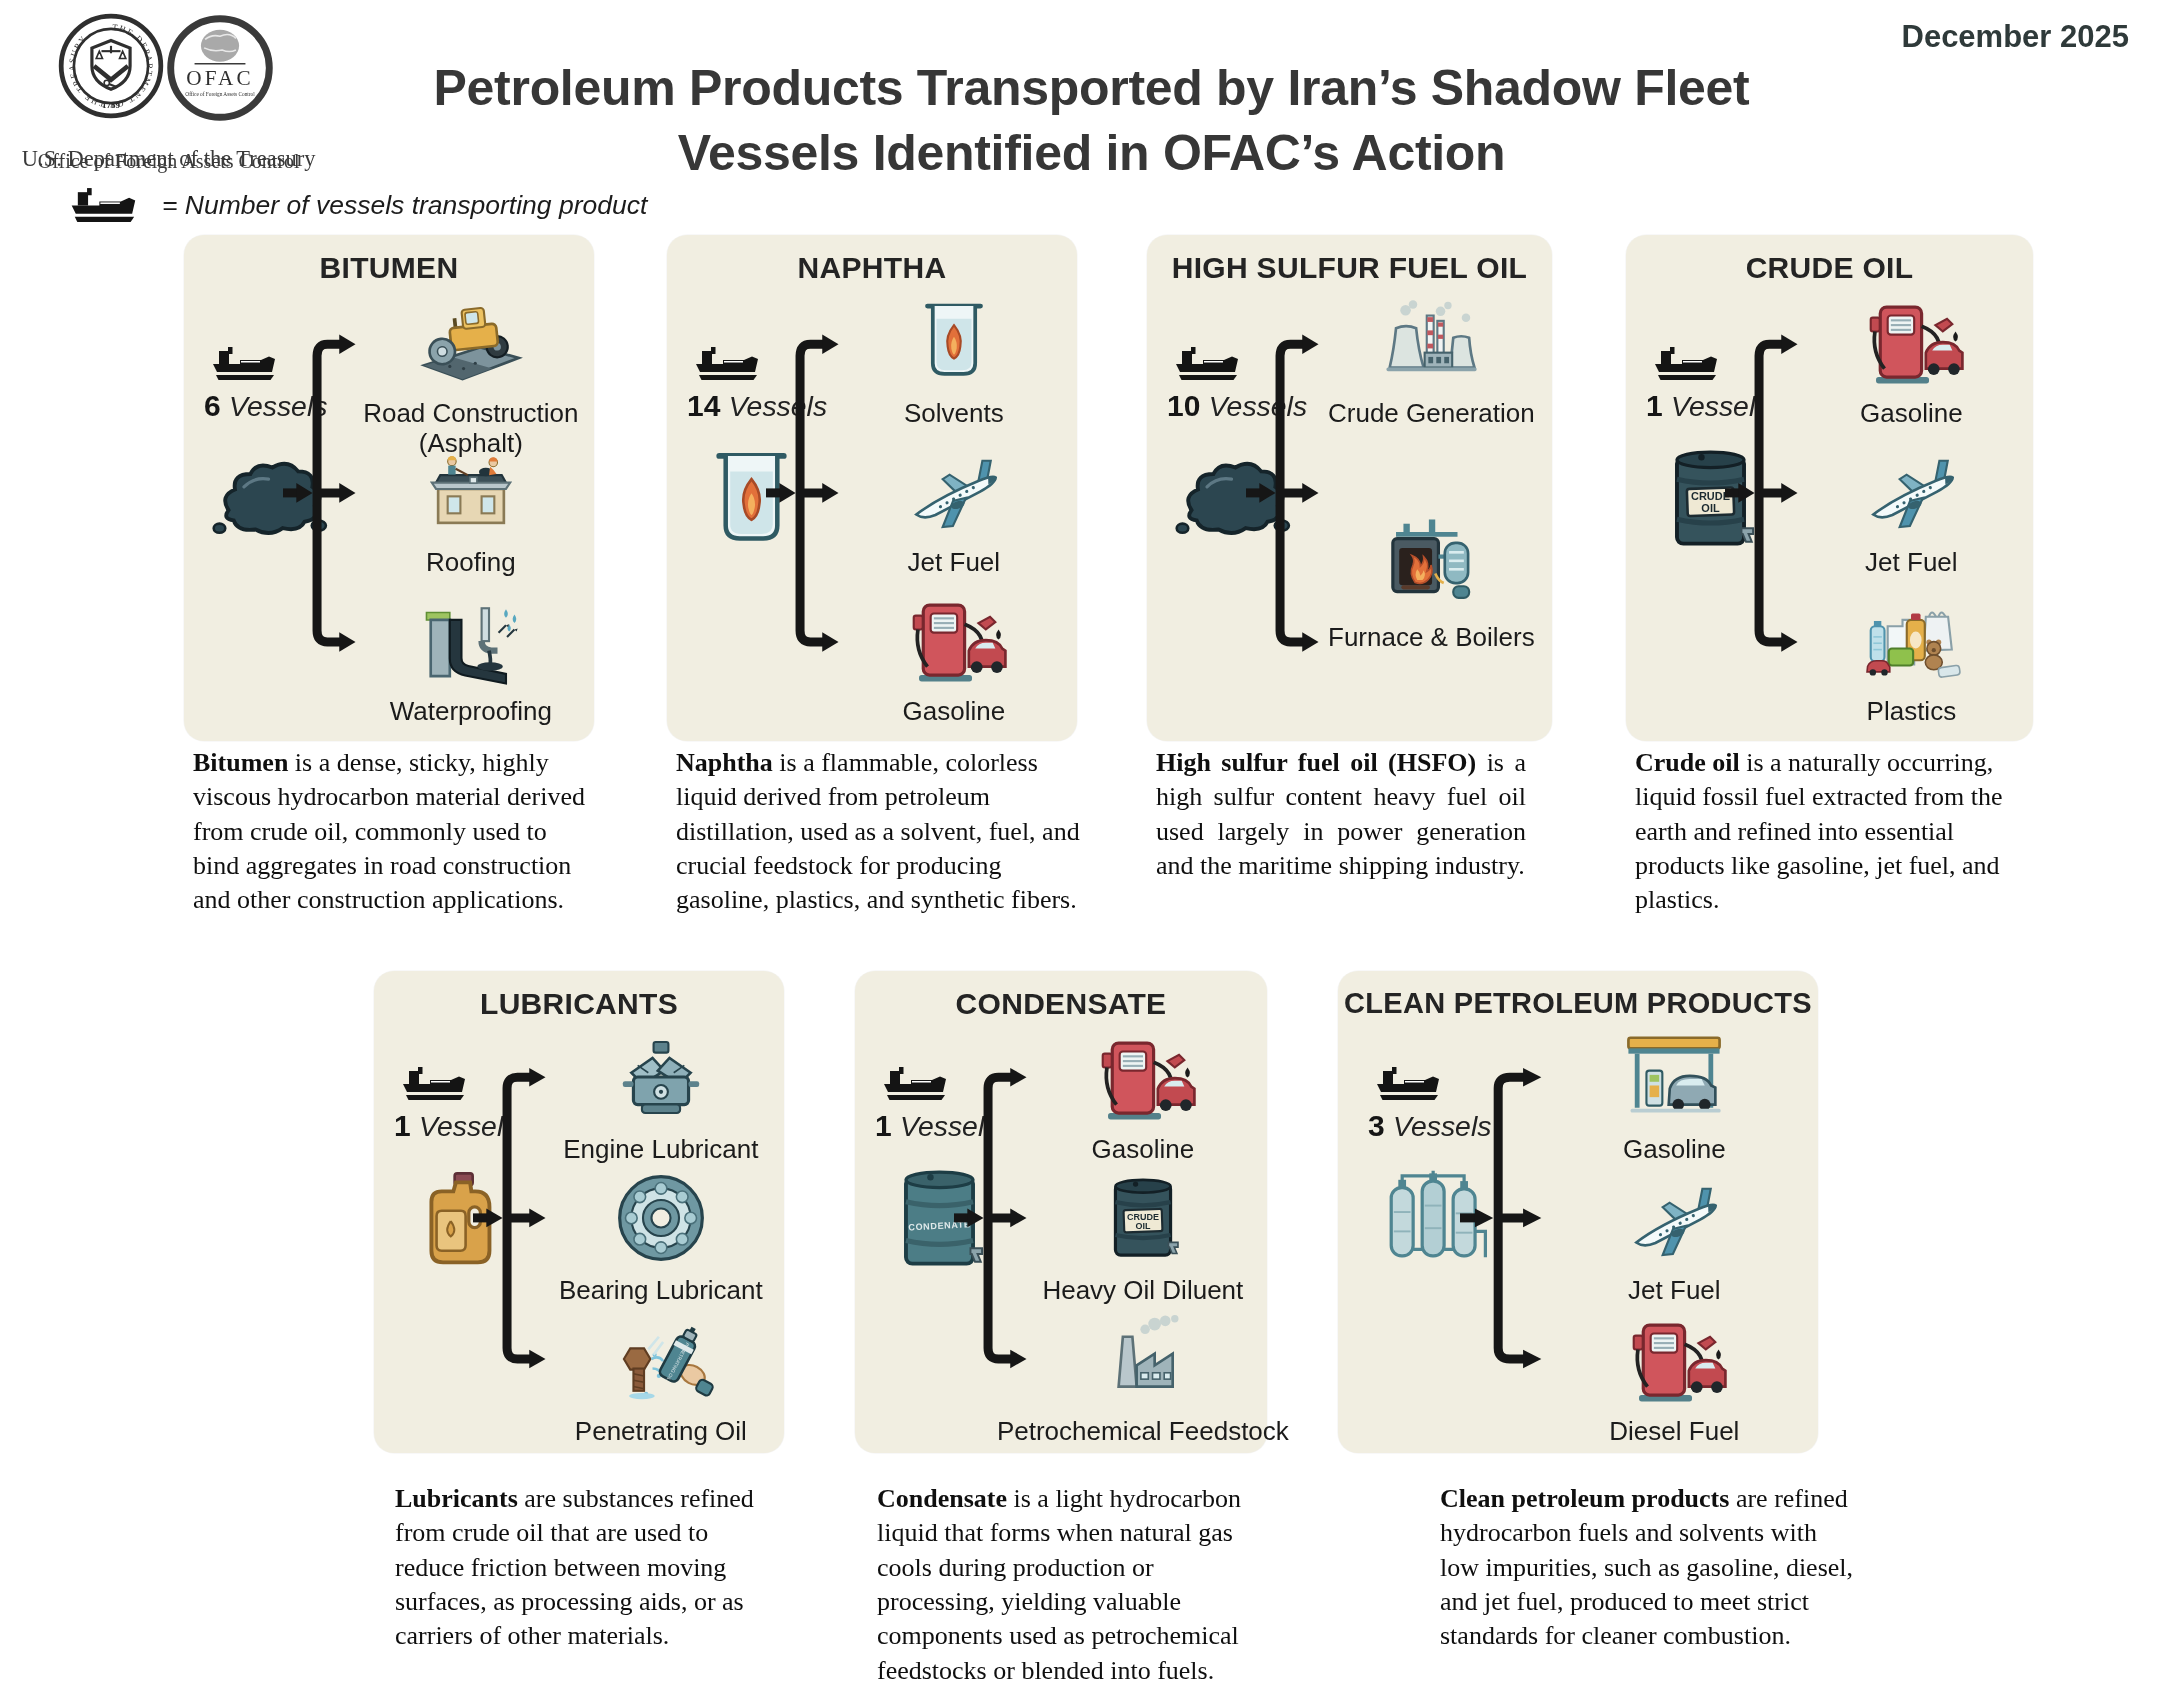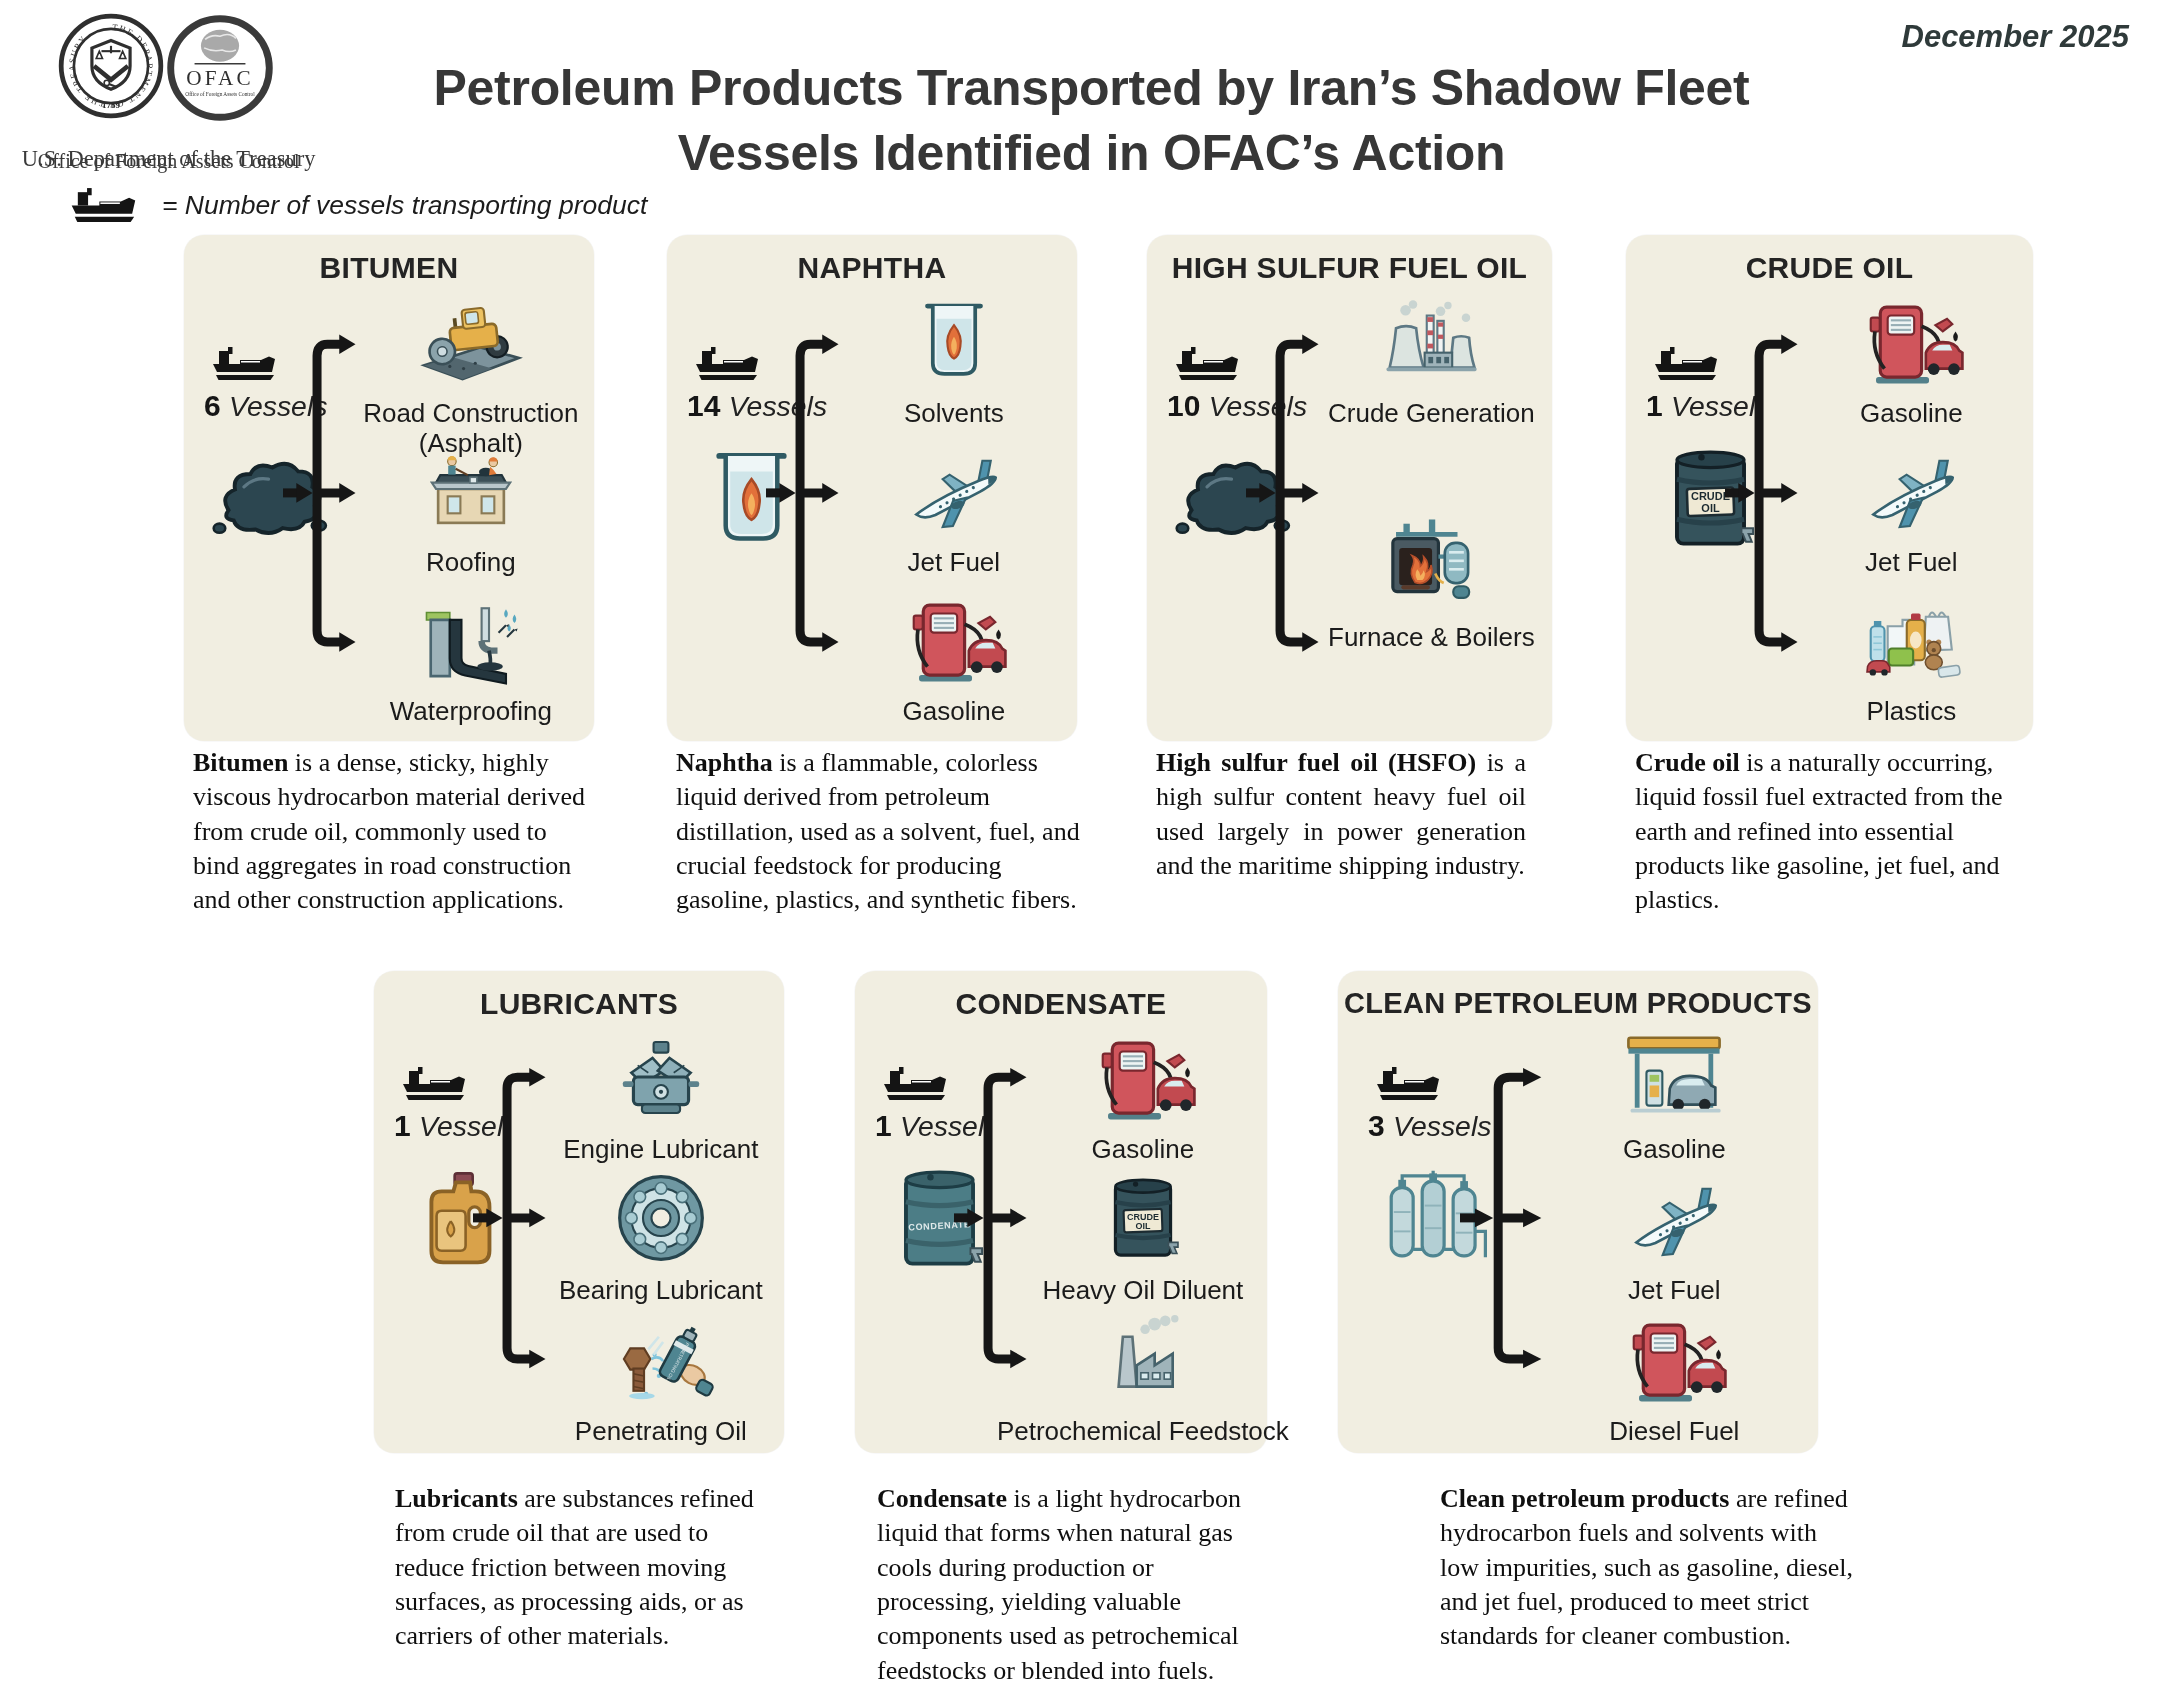--- a/index.html
+++ b/index.html
@@ -9,21 +9,21 @@
   .seal{position:absolute;}
   #seal-treasury{left:58px;top:13.2px;width:106px;height:106px;}
   #seal-ofac{left:167px;top:14.6px;width:106px;height:106px;}
   .agency{position:absolute;left:13.2px;width:311px;text-align:center;
           font-family:"Liberation Serif",serif;color:#3a3a3a;}
   #agency1{top:122px;font-size:22.5px;margin-top:24px;}
   #agency2{top:150px;font-size:20px;}
   .legend{position:absolute;left:66px;top:185px;display:flex;align-items:center;gap:17px;}
   .legend .ship{width:79px;height:41px;}
   .legend-text{font-size:26.5px;font-style:italic;color:#1c1c1c;}
-  .date{position:absolute;right:54px;top:18.5px;font-size:31px;font-weight:700;color:#2f3a3a;font-style:italic;}
+  .date{position:absolute;right:54px;top:18.5px;font-size:31px;font-weight:700;color:#2f3a3a;}
   .main-title{position:absolute;left:0;right:0;top:56px;text-align:center;
               font-size:50px;line-height:65px;font-weight:700;color:#373737;letter-spacing:-0.3px;}
   
   .card{position:absolute;background:#f1eee1;border-radius:20px;box-shadow:0 0 0 0.7px rgba(0,0,0,0.04);}
   #c1{left:184px;top:235px;width:410px;height:506px;}
   #c2{left:667px;top:235px;width:410px;height:506px;}
   #c3{left:1147px;top:235px;width:405px;height:506px;}
   #c4{left:1626px;top:235px;width:407px;height:506px;}
   #c5{left:374px;top:971px;width:410px;height:482px;}
   #c6{left:855px;top:971px;width:412px;height:482px;}

